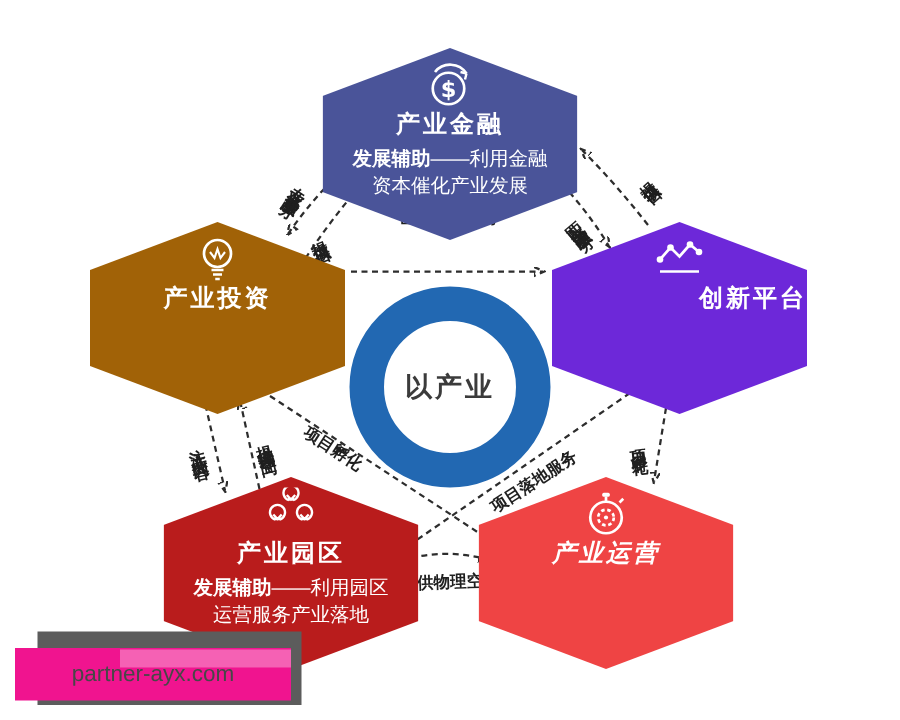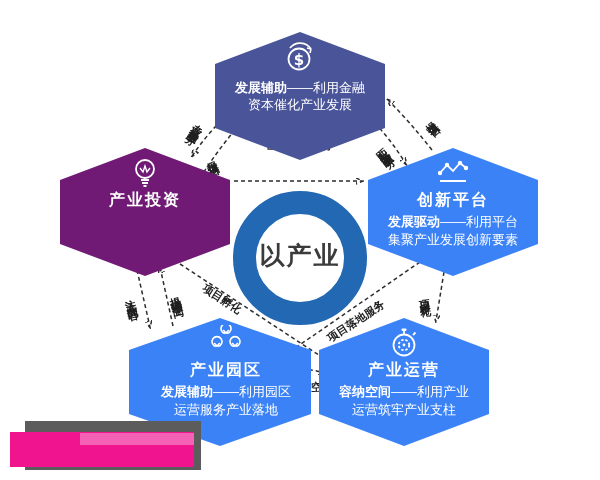--- a/index.html
+++ b/index.html
@@ -17,21 +17,21 @@
   .hicon svg{display:block;}
   .htitle{font-size:16px;font-weight:bold;letter-spacing:2px;line-height:1.15;}
   .hdesc{margin-top:4px;padding:0 20px;font-size:13px;line-height:1.32;}
   .hdesc b{font-weight:bold;}
   
   .ring{
     position:absolute;left:233px;top:191px;width:134px;height:134px;box-sizing:border-box;
     border:23px solid #2268b2;border-radius:50%;background:#fff;z-index:4;
     display:flex;align-items:center;justify-content:center;
   }
-  .ring-text{font-size:25px;font-weight:bold;color:#3b3b3b;text-align:center;line-height:1.45;letter-spacing:2px;font-family:Liberation Mono, monospace;}
+  .ring-text{font-size:18px;font-weight:bold;color:#3b3b3b;text-align:center;line-height:1.45;letter-spacing:2px;}
   
   svg.connectors{position:absolute;left:0;top:0;z-index:1;}
   svg.connectors path,svg.connectors line{fill:none;stroke:#2d2d2d;stroke-width:1.5;stroke-dasharray:4 3;}
   
   .clabel{
     position:absolute;z-index:2;font-size:11px;font-weight:bold;color:#1f1f1f;
     white-space:nowrap;transform:translate(-50%,-50%) rotate(var(--r,0deg));
   }
   .clabel.v{writing-mode:vertical-rl;letter-spacing:2px;}
   
@@ -84,79 +84,79 @@
 
   <div class="hex" style="left: 215px; top: 32px; background: rgb(74, 84, 153);">
     <div class="hicon">
       <svg width="36" height="36" viewBox="0 0 36 36" fill="none" stroke="#fff" stroke-width="1.8">
         <circle cx="17" cy="20" r="10.5"></circle>
         <text x="17" y="25.5" font-size="15" font-weight="bold" fill="#fff" stroke="none" text-anchor="middle" font-family="DejaVu Sans, sans-serif">$</text>
         <path d="M8,9 A13,13 0 0 1 29,10"></path>
         <path d="M29,10 l-4,-1 M29,10 l-1,4" stroke-width="1.6"></path>
       </svg>
     </div>
+    <div class="htitle">产业金融</div>
     <div class="hdesc"><b>发展辅助</b><span>——利用金融资本催化产业发展</span></div>
   </div>
 
-  <div class="hex" style="left: 60px; top: 148px; background: #701a75;">
+  <div class="hex" style="left: 60px; top: 148px; background: #a16207;">
     <div class="hicon">
       <svg width="36" height="36" viewBox="0 0 36 36" fill="none" stroke="#fff" stroke-width="1.8">
         <circle cx="18" cy="14" r="9"></circle>
         <path d="M13,13 l3,4 2,-6 2,6 3,-4" stroke-width="1.4"></path>
         <path d="M14,25 h8 M15,28 h6 M16.5,31 h3"></path>
       </svg>
     </div>
     <div class="htitle">产业投资</div>
   </div>
 
-  <div class="hex" style="left: 368px; top: 148px; background: #3b82f6;">
+  <div class="hex" style="left: 368px; top: 148px; background: #6d28d9; text-align: right;">
     <div class="hicon">
       <svg width="38" height="36" viewBox="0 0 38 36" fill="none" stroke="#fff" stroke-width="1.8">
         <polyline points="6,18 13,10 19,16 26,8 32,13"></polyline>
         <circle cx="6" cy="18" r="2.2" fill="#fff" stroke="none"></circle>
         <circle cx="13" cy="10" r="2.2" fill="#fff" stroke="none"></circle>
         <circle cx="26" cy="8" r="2.2" fill="#fff" stroke="none"></circle>
         <circle cx="32" cy="13" r="2.2" fill="#fff" stroke="none"></circle>
         <path d="M6,26 H32"></path>
       </svg>
     </div>
     <div class="htitle">创新平台</div>
-    <div class="hdesc"><b>发展驱动</b><span>——利用平台集聚产业发展创新要素</span></div>
   </div>
 
-  <div class="hex" style="left: 129px; top: 318px; background: #3b82f6; padding-left: 12px;">
+  <div class="hex" style="left: 109px; top: 318px; background: #b91c1c;">
     <div class="hicon">
       <svg width="38" height="36" viewBox="0 0 38 36" fill="none" stroke="#fff" stroke-width="1.6">
         <path d="M17,8 l4,0 m-3.4,0.4 a5,5 0 1 1 2.8,0 m-4.2,-3.4 l2.8,3 2.8,-3"></path>
         <path d="M8,21 l4,0 m-3.4,0.4 a5,5 0 1 1 2.8,0 m-4.2,-3.4 l2.8,3 2.8,-3"></path>
         <path d="M26,21 l4,0 m-3.4,0.4 a5,5 0 1 1 2.8,0 m-4.2,-3.4 l2.8,3 2.8,-3"></path>
       </svg>
     </div>
     <div class="htitle">产业园区</div>
     <div class="hdesc"><b>发展辅助</b><span>——利用园区运营服务产业落地</span></div>
   </div>
 
-  <div class="hex" style="left: 319px; top: 318px; background: #3b82f6;">
+  <div class="hex" style="left: 319px; top: 318px; background: #ef4444; font-style: italic;">
     <div class="hicon">
       <svg width="36" height="36" viewBox="0 0 36 36" fill="none" stroke="#fff" stroke-width="1.8">
         <rect x="15.5" y="3.5" width="5" height="2.6" rx="1" fill="#fff" stroke="none"></rect>
         <path d="M18,6 v3 M27,10 l2.5,-2.5"></path>
         <circle cx="18" cy="20" r="10.5"></circle>
         <circle cx="18" cy="20" r="5.2" stroke-dasharray="2.4 1.8"></circle>
         <circle cx="18" cy="20" r="1.4" fill="#fff" stroke="none"></circle>
       </svg>
     </div>
     <div class="htitle">产业运营</div>
-    <div class="hdesc"><b>容纳空间</b><span>——利用产业运营筑牢产业支柱</span></div>
   </div>
 
   <div class="ring" style="border-color: rgb(34, 104, 178);">
     <div class="ring-text">
       <div>以产业</div>
     </div>
   </div>
 
   <div class="wm-shadow"></div>
   <div class="wm" style="background: rgb(240, 20, 143);">
     <div class="wm-band"></div>
+    <span>partner-ayx.com</span>
   </div>
 
 </div>
 
 </body></html>

